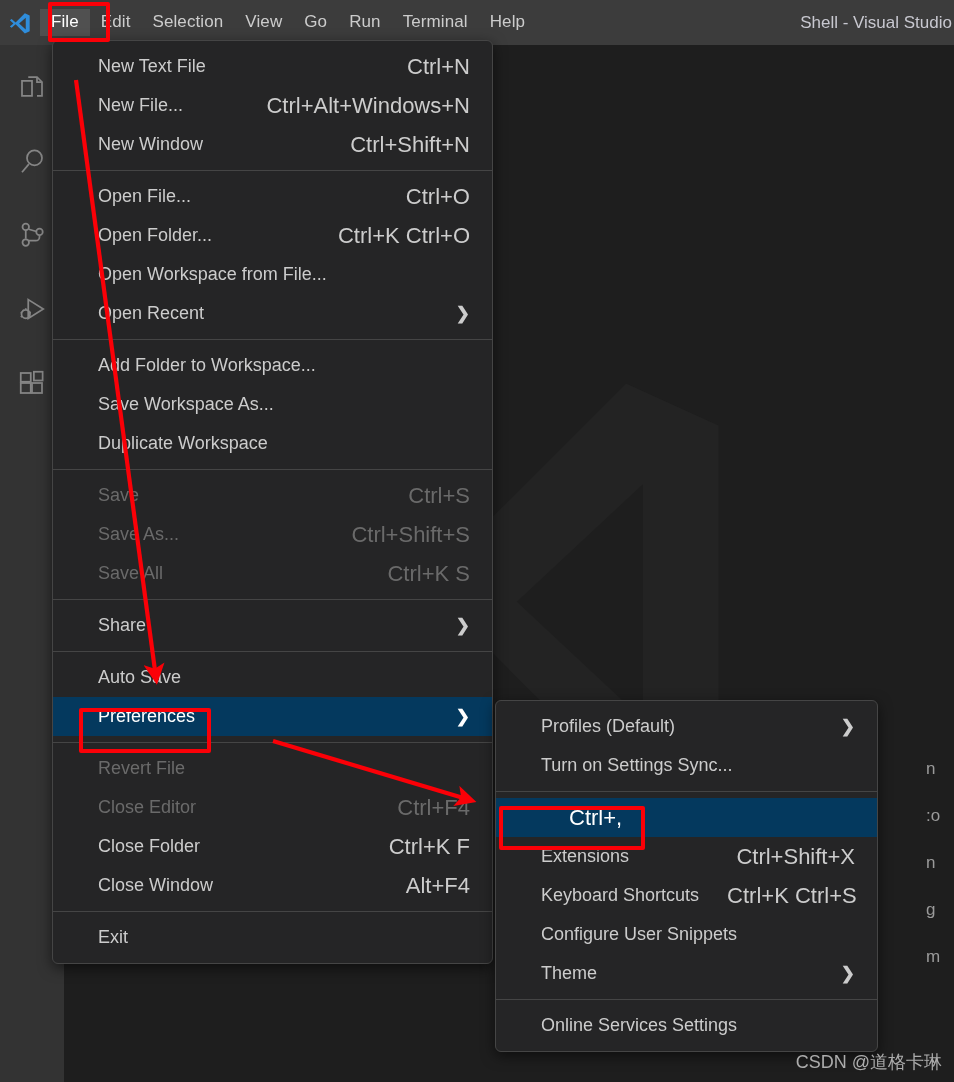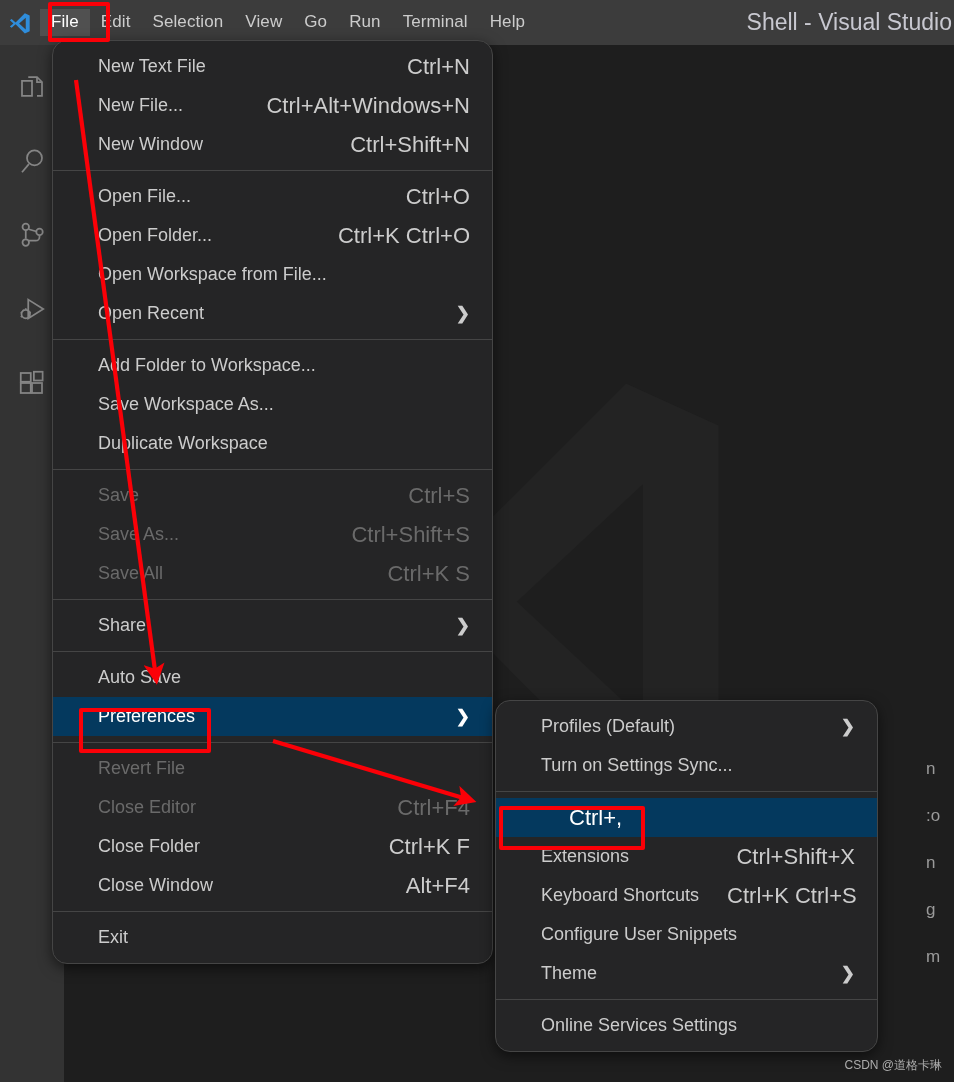--- a/index.html
+++ b/index.html
@@ -21,21 +21,21 @@
   .vscode-logo svg { width:22px; height:22px; display:block; }
   .menubar { display:flex; align-items:center; height:45px; }
   .menubar-item {
     padding:2px 11px; font-size:17px; color:#cccccc; line-height:1.35;
     letter-spacing:.1px; white-space:nowrap;
   }
   .menubar-item.active { background:#505050; color:#ffffff; }
   .window-title {
     position:absolute; right:0; top:0; height:45px;
     display:flex; align-items:center; padding-right:2px;
-    font-size:23px; color:#c8c8d0; white-space:nowrap;text-align:right;
+    font-size:17px; color:#c8c8d0; white-space:nowrap;text-align:right;
   }
 
   
   .activitybar {
     position:absolute; left:0; top:45px; width:64px; height:1037px;
     background:#333333; display:flex; flex-direction:column; align-items:center;
     padding-top:18px; gap:26px; z-index:5;
   }
   .act-icon { width:48px; height:48px; display:flex; align-items:center; justify-content:center; }
   .act-icon svg { width:30px; height:30px; display:block; stroke:#868686; fill:none; stroke-width:1.4; }
@@ -54,21 +54,21 @@
   
   .peek-col {
     position:absolute; right:6px; top:700px; width:22px;
     display:flex; flex-direction:column; color:#9a9a9a;
     font-size:17px; line-height:47px; text-align:left;
   }
 
   
   .menu {
     position:absolute; background:#252526;
-    border:1px solid #454545; border-radius:15px;
+    border:1px solid #454545; border-radius:6px;
     box-shadow:0 4px 14px rgba(0,0,0,.55);
     padding:6px 0; z-index:40;
   }
   #file-menu  { left:52px;  top:40px;  width:441px; }
   #pref-menu  { left:495px; top:700px; width:383px; }
 
   .menu-item {
     position:relative; display:flex; align-items:center;
     height:39px; padding:0 22px 0 45px;
     font-size:18px; color:#cccccc; white-space:nowrap;
@@ -90,21 +90,21 @@
     pointer-events:none; z-index:60;
   }
   #anno-file   { left:48px;  top:2px;   width:62px;  height:40px; }
   #anno-pref   { left:79px;  top:708px; width:132px; height:45px; }
   #anno-settings{left:499px; top:806px; width:146px; height:44px; }
   .anno-svg { position:absolute; left:0; top:0; width:954px; height:1082px; pointer-events:none; z-index:58; }
 
   
   .csdn-watermark {
     position:absolute; right:12px; bottom:8px;
-    font-size:12px; color:#b9b9b9; opacity:.92;
+    font-size:18px; color:#b9b9b9; opacity:.92;
     white-space:nowrap; z-index:70;
     font-family:"Liberation Sans", sans-serif;
   }
 </style>
 </head>
 <body>
 
 <div id="root">
 
   <div class="editor-area">

